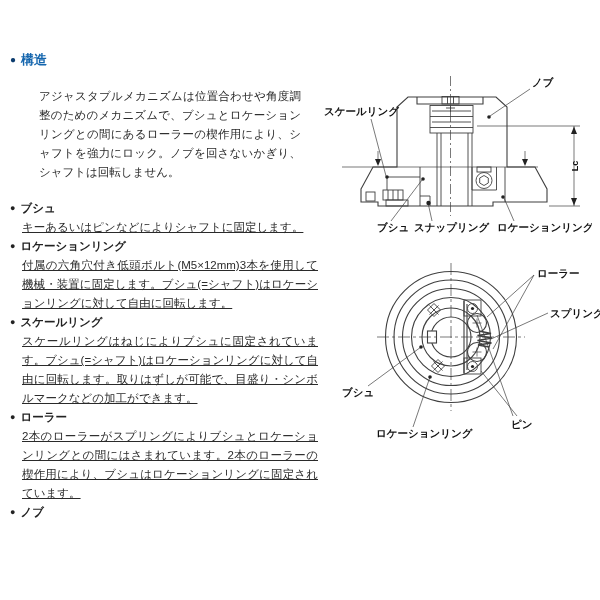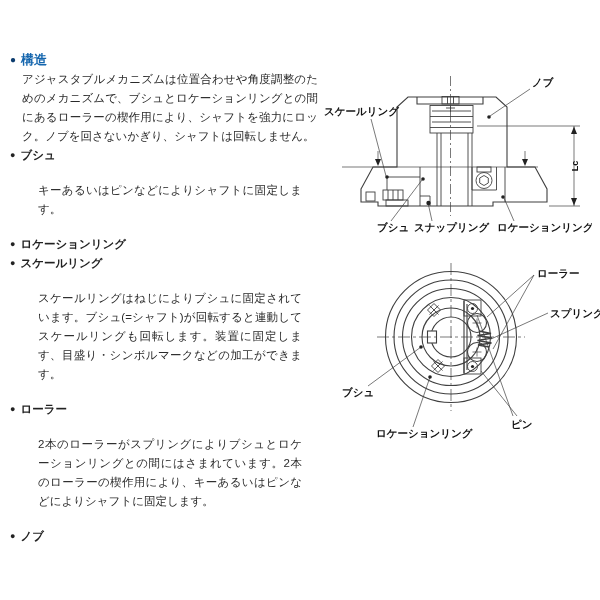--- a/index.html
+++ b/index.html
@@ -3,24 +3,24 @@
 <meta charset="utf-8">
 <style>
   html,body{margin:0;padding:0;background:#fff;}
   .page{position:relative;width:600px;height:600px;background:#fff;overflow:hidden;
         font-family:"Liberation Sans",sans-serif;}
   .text-col{position:absolute;left:10px;top:50px;width:308px;font-size:11.5px;
             line-height:19px;color:#2a2a2a;text-align:justify;}
   .heading{display:flex;align-items:baseline;gap:5px;font-size:13px;font-weight:bold;
            color:#1566ae;line-height:19px;}
   .heading .bullet{color:#0c3c6e;font-size:10px;transform:translateY(-1px);}
-  p.body{margin:0;padding-left:12px;}
+  p.body{margin:17px;padding-left:12px;}
   .item-head{display:flex;gap:5px;font-weight:600;color:#222;line-height:19px;}
   .item-head .bullet{font-size:9px;line-height:19px;color:#222;}
-  .desc{margin:16px;padding-left:12px;}
+  .desc{margin:0;padding-left:12px;text-decoration:underline;}
   .diagram{position:absolute;}
   svg text{font-family:"Liberation Sans",sans-serif;font-weight:bold;fill:#111;}
   .lbl{font-size:10.5px;}
   .dim{font-size:9px;font-weight:bold;}
 </style>
 </head>
 <body>
 
 <div class="page">
 
@@ -37,36 +37,37 @@
         <span>ブシュ</span>
       </div>
       <p class="desc">キーあるいはピンなどによりシャフトに固定します。</p>
     </div>
 
     <div class="item">
       <div class="item-head">
         <span class="bullet">●</span>
         <span>ロケーションリング</span>
       </div>
+      <p class="desc">付属の六角穴付き低頭ボルト(M5×12mm)3本を使用して機械・装置に固定します。ブシュ(=シャフト)はロケーションリングに対して自由に回転します。</p>
     </div>
 
     <div class="item">
       <div class="item-head">
         <span class="bullet">●</span>
         <span>スケールリング</span>
       </div>
-      <p class="desc">スケールリングはねじによりブシュに固定されています。ブシュ(=シャフト)が回転すると連動してスケールリングも回転します。装置に固定します、目盛り・シンボルマークなどの加工ができます。</p>
+      <p class="desc">スケールリングはねじによりブシュに固定されています。ブシュ(=シャフト)はロケーションリングに対して自由に回転します。取りはずしが可能で、目盛り・シンボルマークなどの加工ができます。</p>
     </div>
 
     <div class="item">
       <div class="item-head">
         <span class="bullet">●</span>
         <span>ローラー</span>
       </div>
-      <p class="desc">2本のローラーがスプリングによりブシュとロケーションリングとの間にはさまれています。2本のローラーの楔作用により、キーあるいはピンなどによりシャフトに固定します。</p>
+      <p class="desc">2本のローラーがスプリングによりブシュとロケーションリングとの間にはさまれています。2本のローラーの楔作用により、ブシュはロケーションリングに固定されています。</p>
     </div>
 
     <div class="item">
       <div class="item-head">
         <span class="bullet">●</span>
         <span>ノブ</span>
       </div>
     </div>
   </div>
 

